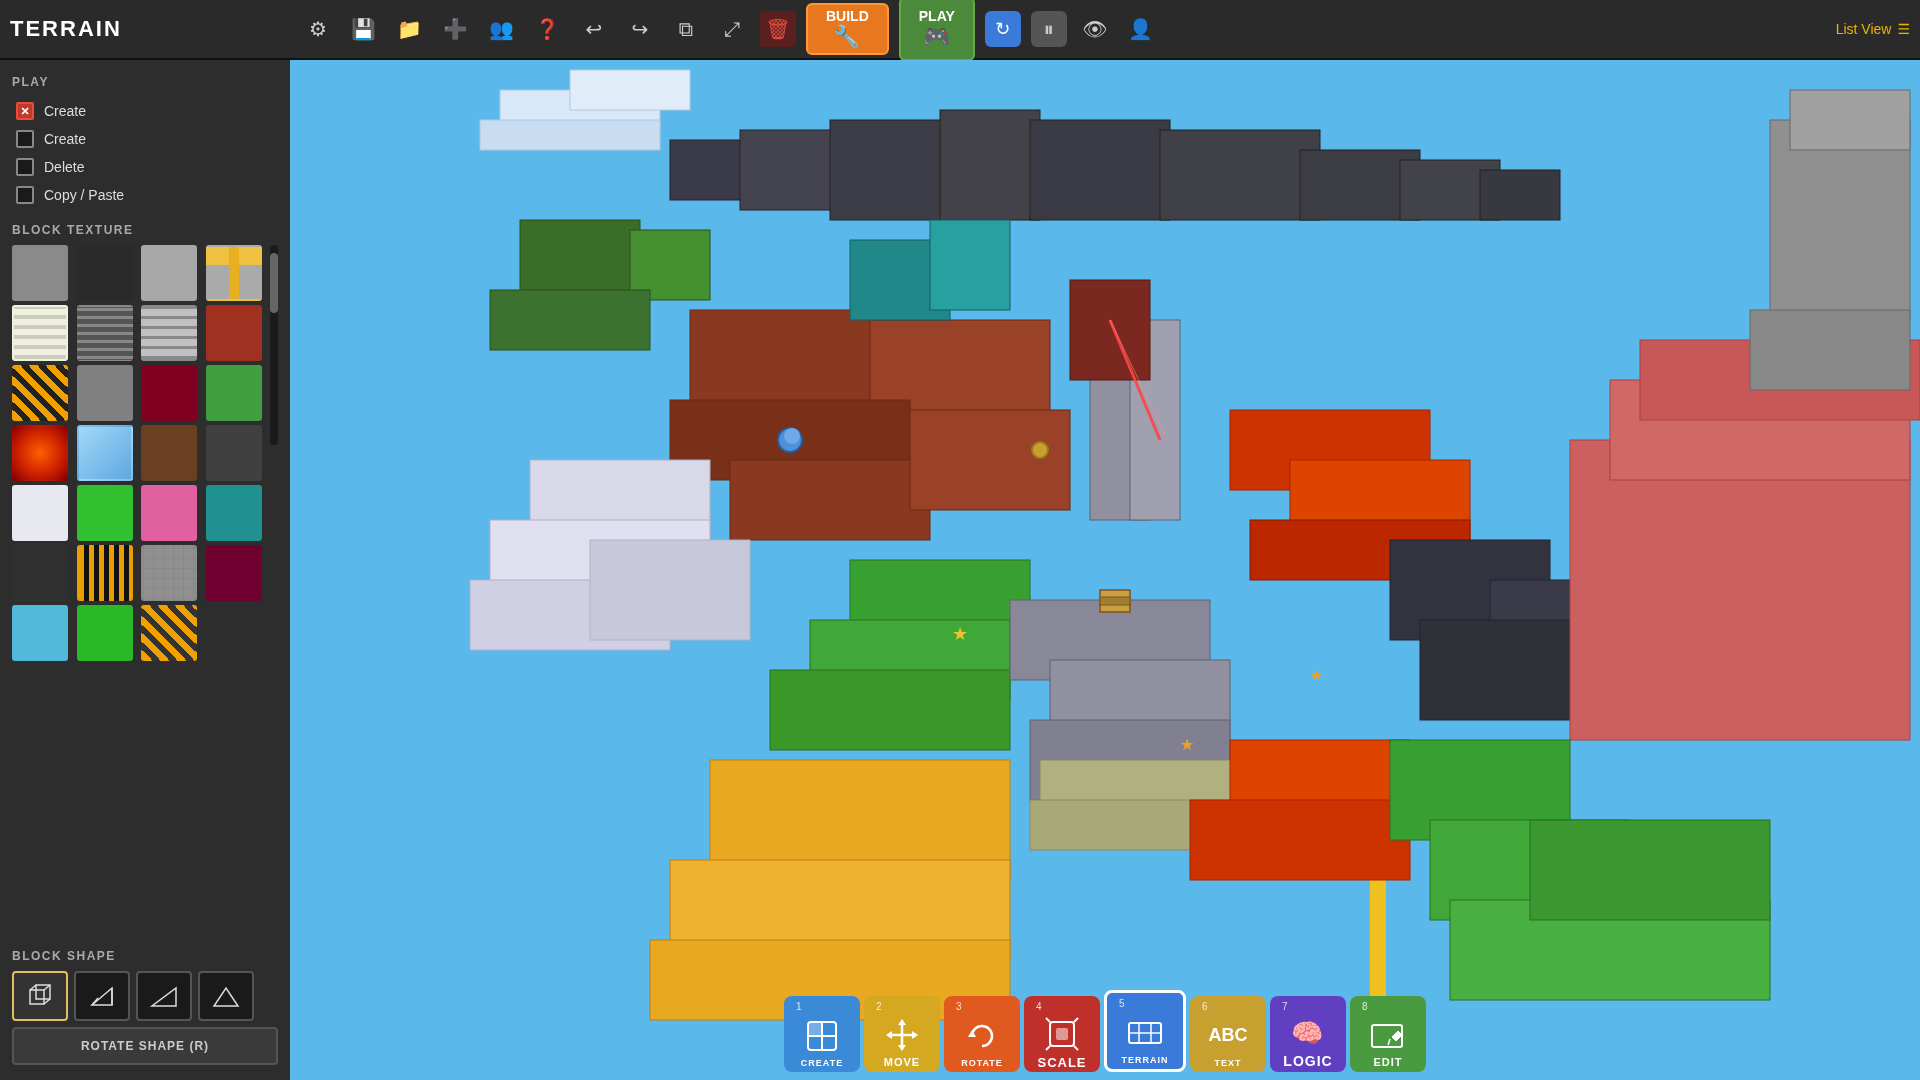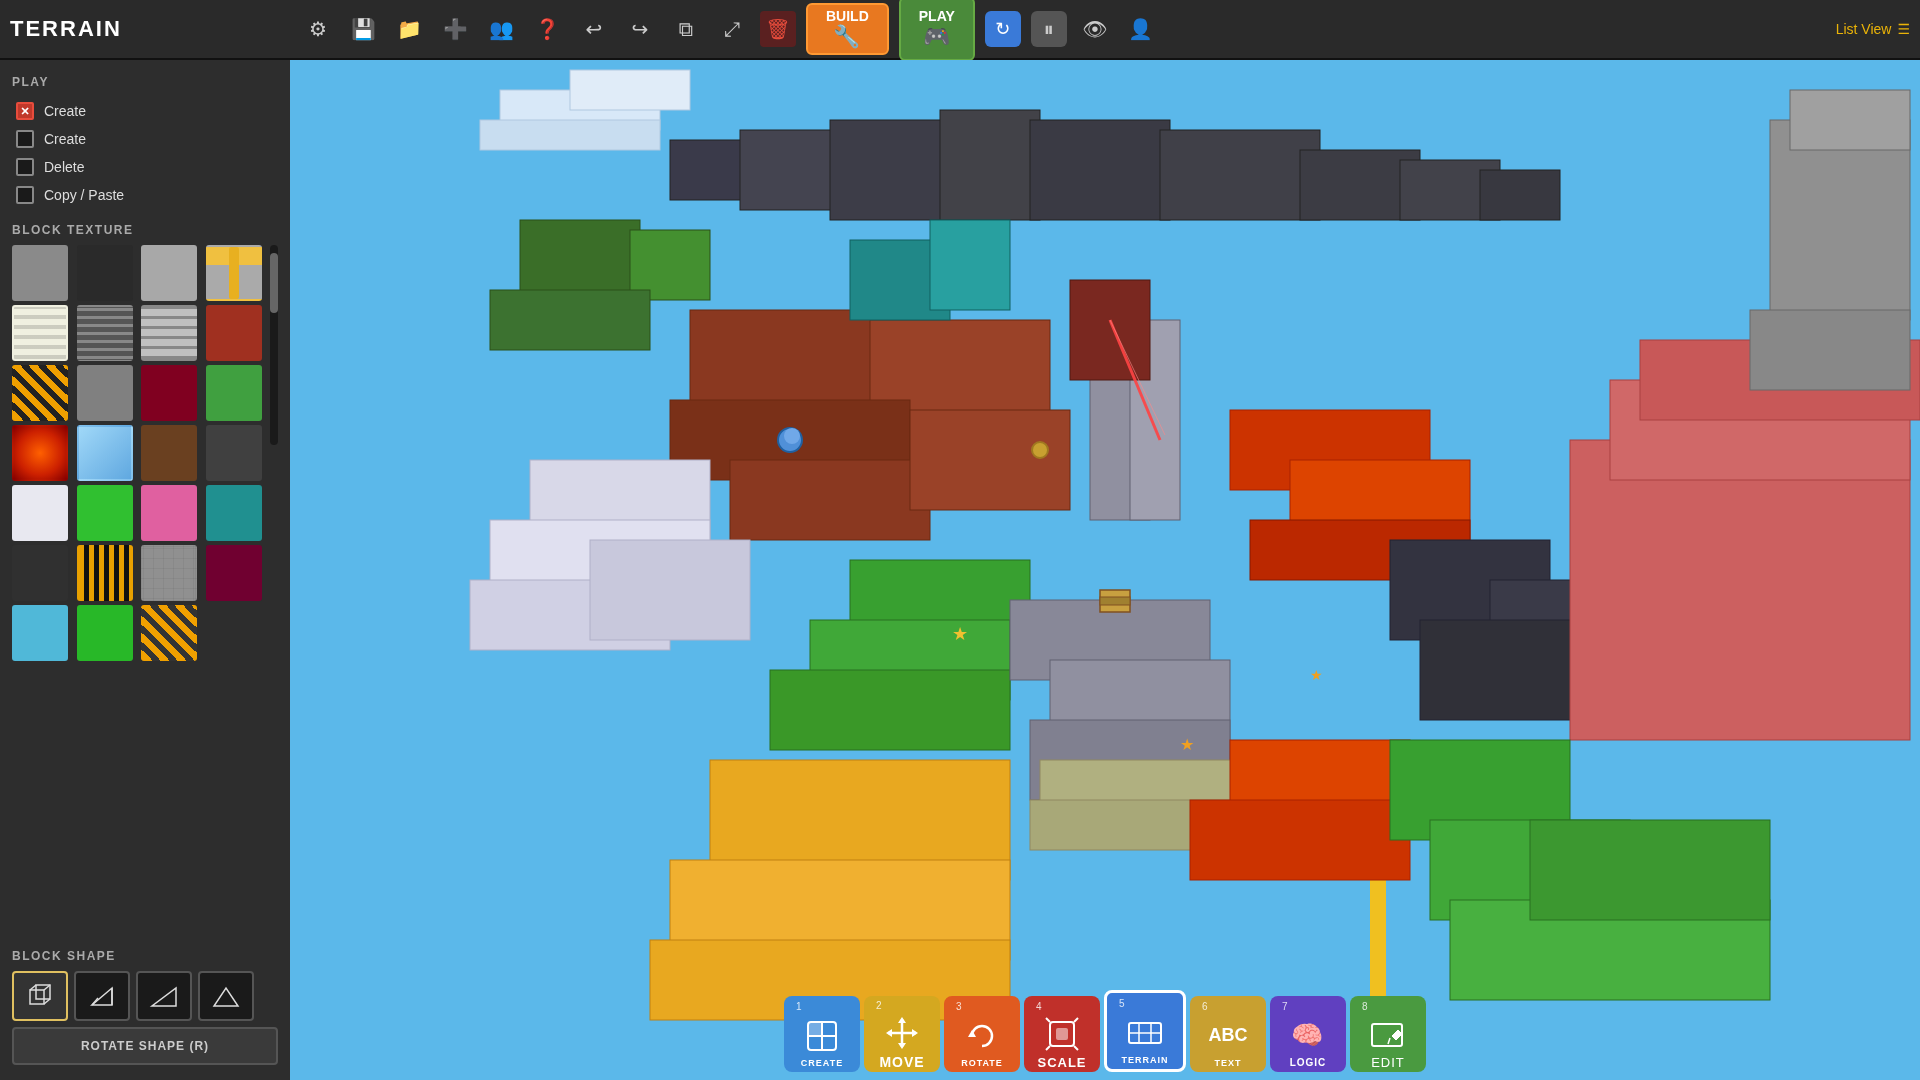--- a/index.html
+++ b/index.html
@@ -580,21 +580,21 @@
         <div style="flex:1; display:flex; align-items:center; justify-content:center;">
           <svg width="36" height="36" viewBox="0 0 36 36" fill="none" xmlns="http://www.w3.org/2000/svg">
             <line x1="18" y1="4" x2="18" y2="32" stroke="white" stroke-width="2.5"></line>
             <line x1="4" y1="18" x2="32" y2="18" stroke="white" stroke-width="2.5"></line>
             <polygon points="18,2 14,8 22,8" fill="white"></polygon>
             <polygon points="18,34 14,28 22,28" fill="white"></polygon>
             <polygon points="2,18 8,14 8,22" fill="white"></polygon>
             <polygon points="34,18 28,14 28,22" fill="white"></polygon>
           </svg>
         </div>
-        <span class="tool-label" style="font-size:14px; font-weight:bold; color:#fff; letter-spacing:1px; text-align:right;">MOVE</span>
+        <span class="tool-label" style="font-size:11px; font-weight:bold; color:#fff; letter-spacing:1px; text-align:right;">MOVE</span>
       </div>
 
       <div class="tool-btn tool-rotate" style="display:flex; flex-direction:column; padding:4px 6px; width:76px; height:76px; border-radius:8px;">
         <span class="tool-number" style="font-size:10px; color:rgba(255,255,255,0.8); align-self:flex-start; line-height:1;">3</span>
         <div style="flex:1; display:flex; align-items:center; justify-content:center;">
           <svg width="36" height="36" viewBox="0 0 36 36" fill="none" xmlns="http://www.w3.org/2000/svg">
             <path d="M8 18 A10 10 0 1 1 18 28" stroke="white" stroke-width="2.5" fill="none"></path>
             <polygon points="8,12 4,19 12,19" fill="white"></polygon>
           </svg>
         </div>
@@ -635,31 +635,31 @@
           <span style="color:white; font-size:18px; font-weight:bold;">ABC</span>
         </div>
         <span class="tool-label" style="font-size:9px; font-weight:bold; color:#fff; letter-spacing:1px; text-align:right;">TEXT</span>
       </div>
 
       <div class="tool-btn tool-logic" style="display:flex; flex-direction:column; padding:4px 6px; width:76px; height:76px; border-radius:8px;">
         <span class="tool-number" style="font-size:10px; color:rgba(255,255,255,0.8); align-self:flex-start; line-height:1;">7</span>
         <div style="flex:1; display:flex; align-items:center; justify-content:center;">
           <span style="font-size:26px;">🧠</span>
         </div>
-        <span class="tool-label" style="font-size:10px; font-weight:bold; color:#fff; letter-spacing:1px; ">LOGIC</span>
+        <span class="tool-label" style="font-size:14px; font-weight:bold; color:#fff; letter-spacing:1px; ">LOGIC</span>
       </div>
 
       <div class="tool-btn tool-edit" style="display:flex; flex-direction:column; padding:4px 6px; width:76px; height:76px; border-radius:8px;">
         <span class="tool-number" style="font-size:10px; color:rgba(255,255,255,0.8); align-self:flex-start; line-height:1;">8</span>
         <div style="flex:1; display:flex; align-items:center; justify-content:center;">
           <svg width="36" height="36" viewBox="0 0 36 36" fill="none" xmlns="http://www.w3.org/2000/svg">
             <rect x="2" y="8" width="30" height="22" rx="2" stroke="white" stroke-width="2" fill="none"></rect>
             <path d="M22 20 L28 14 L32 18 L26 24 Z" fill="white" stroke="white" stroke-width="1"></path>
             <line x1="20" y1="22" x2="18" y2="28" stroke="white" stroke-width="1.5"></line>
           </svg>
         </div>
-        <span class="tool-label" style="font-size:13px; font-weight:normal; color:#fff; letter-spacing:1px; text-align:left;">EDIT</span>
+        <span class="tool-label" style="font-size:11px; font-weight:bold; color:#fff; letter-spacing:1px; text-align:left;">EDIT</span>
       </div>
 
     </div>
   </div>
 
 </div>
 
 </body></html>

